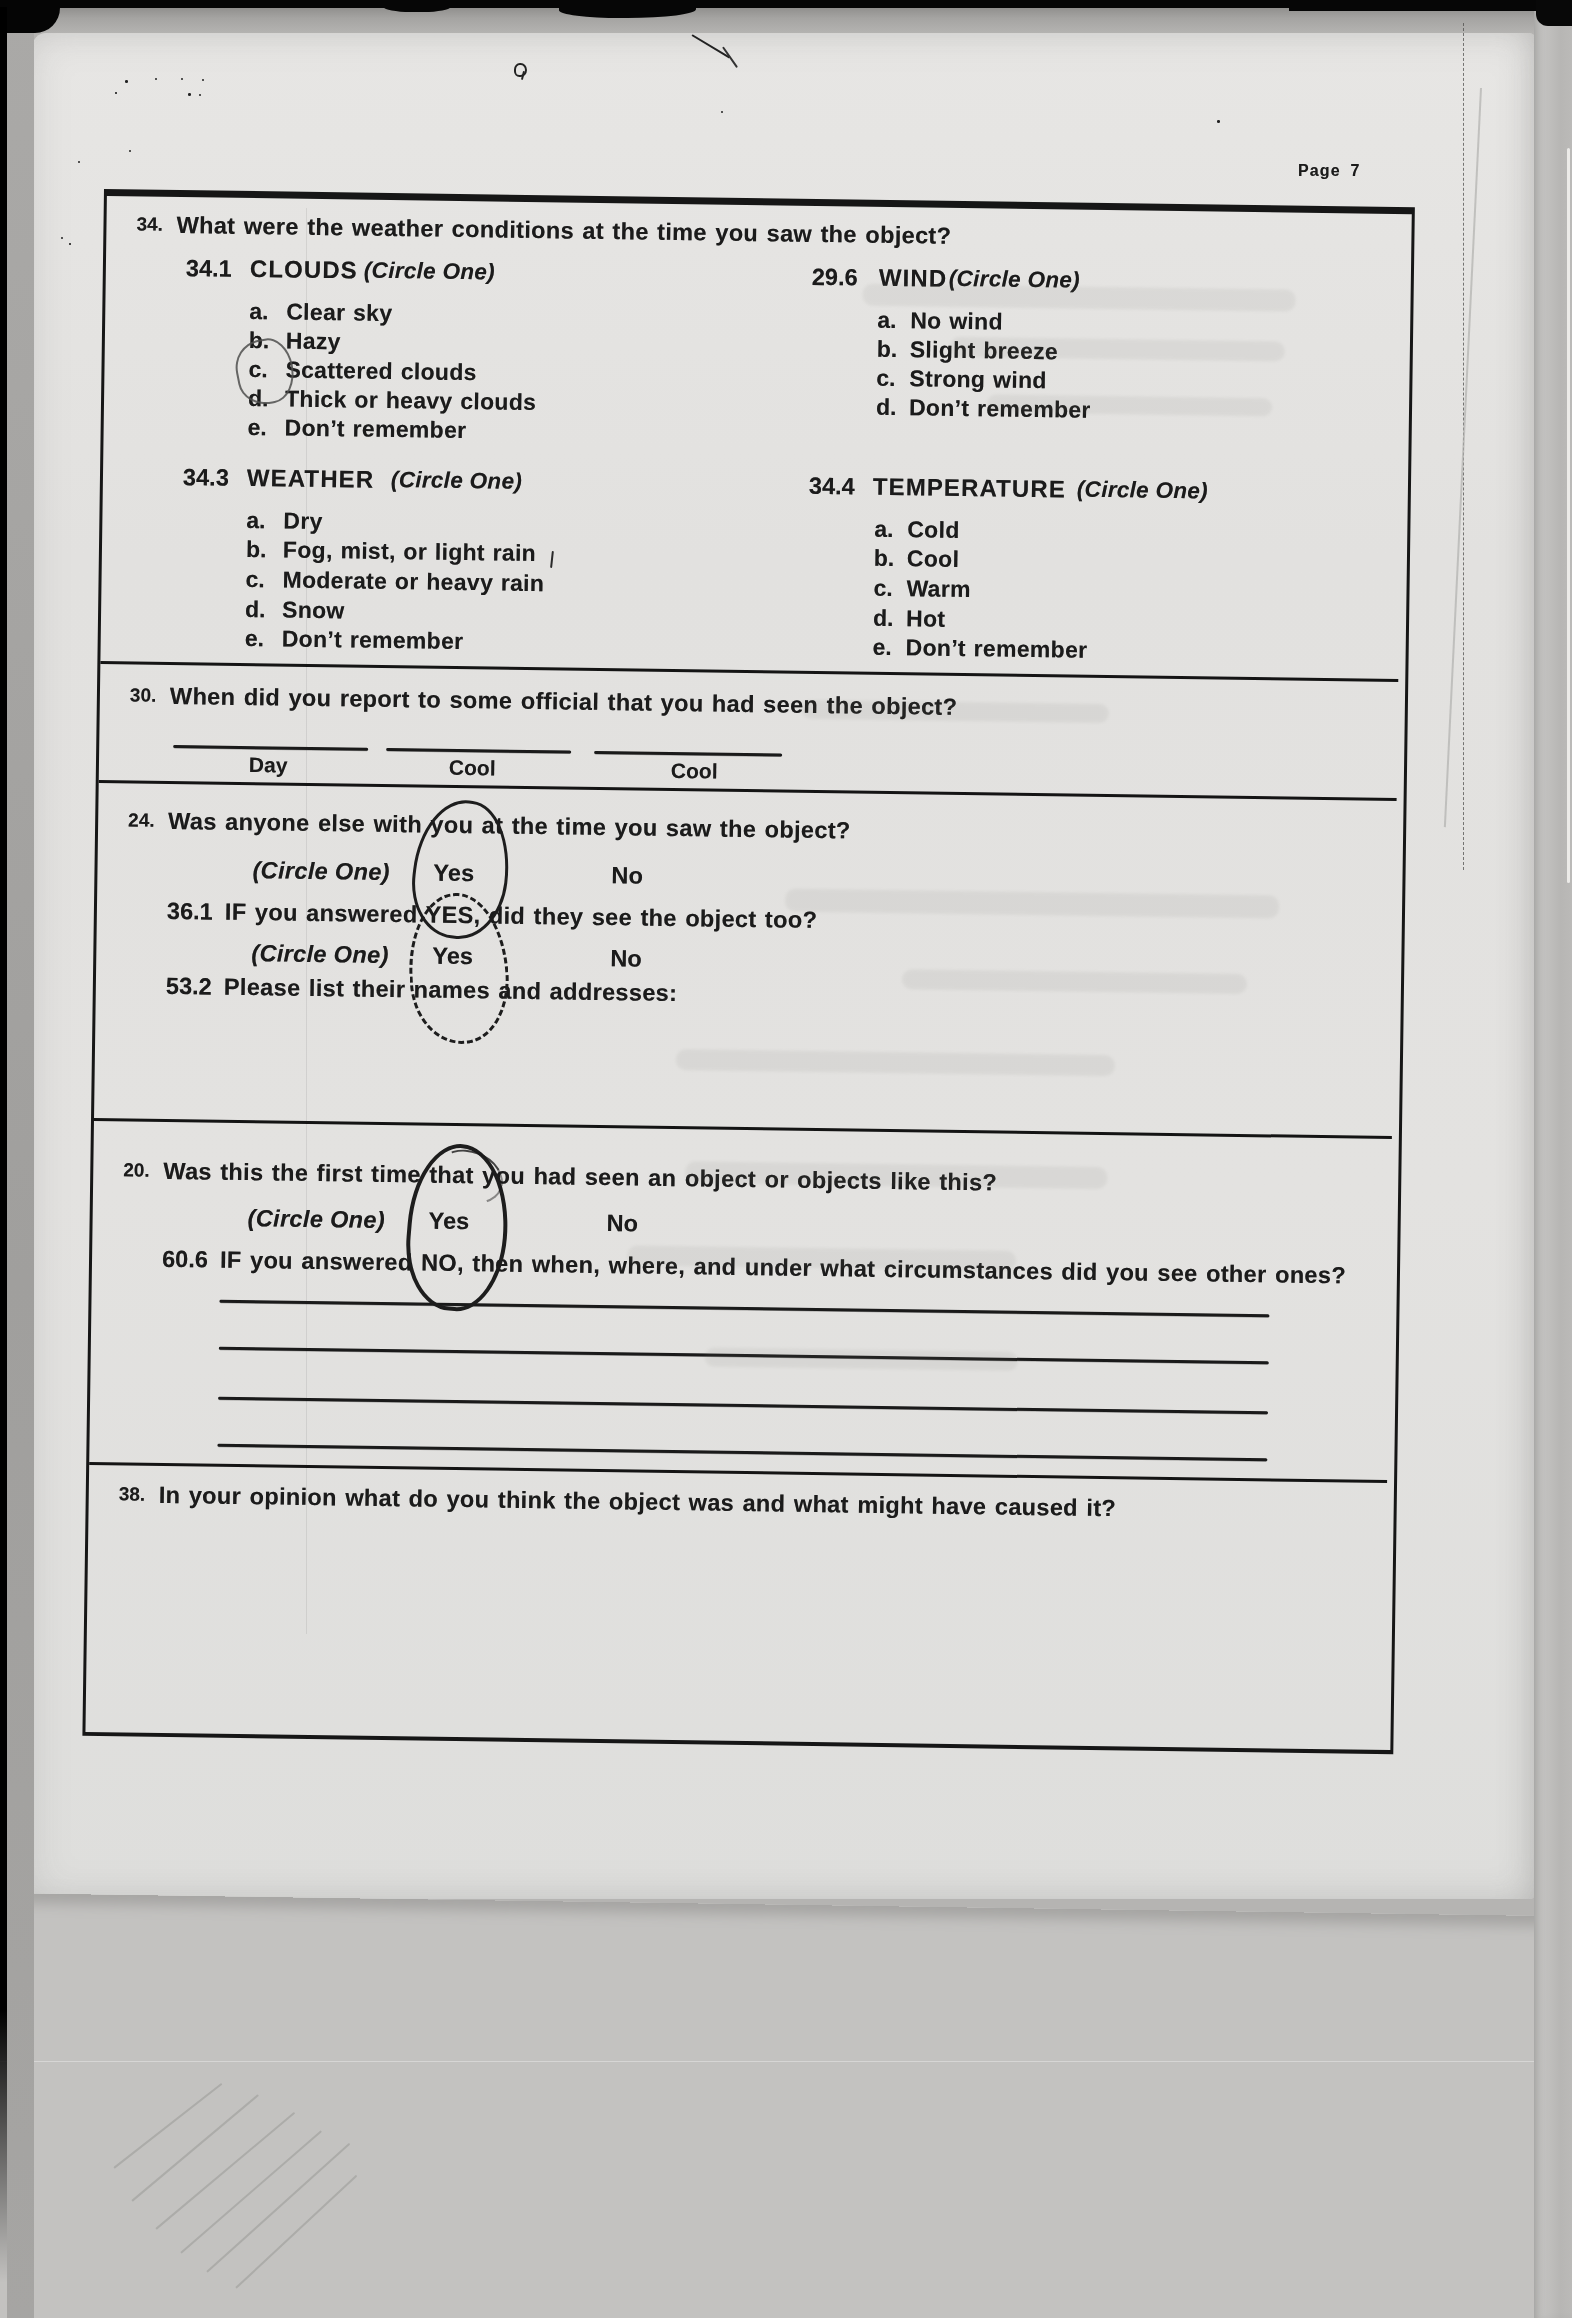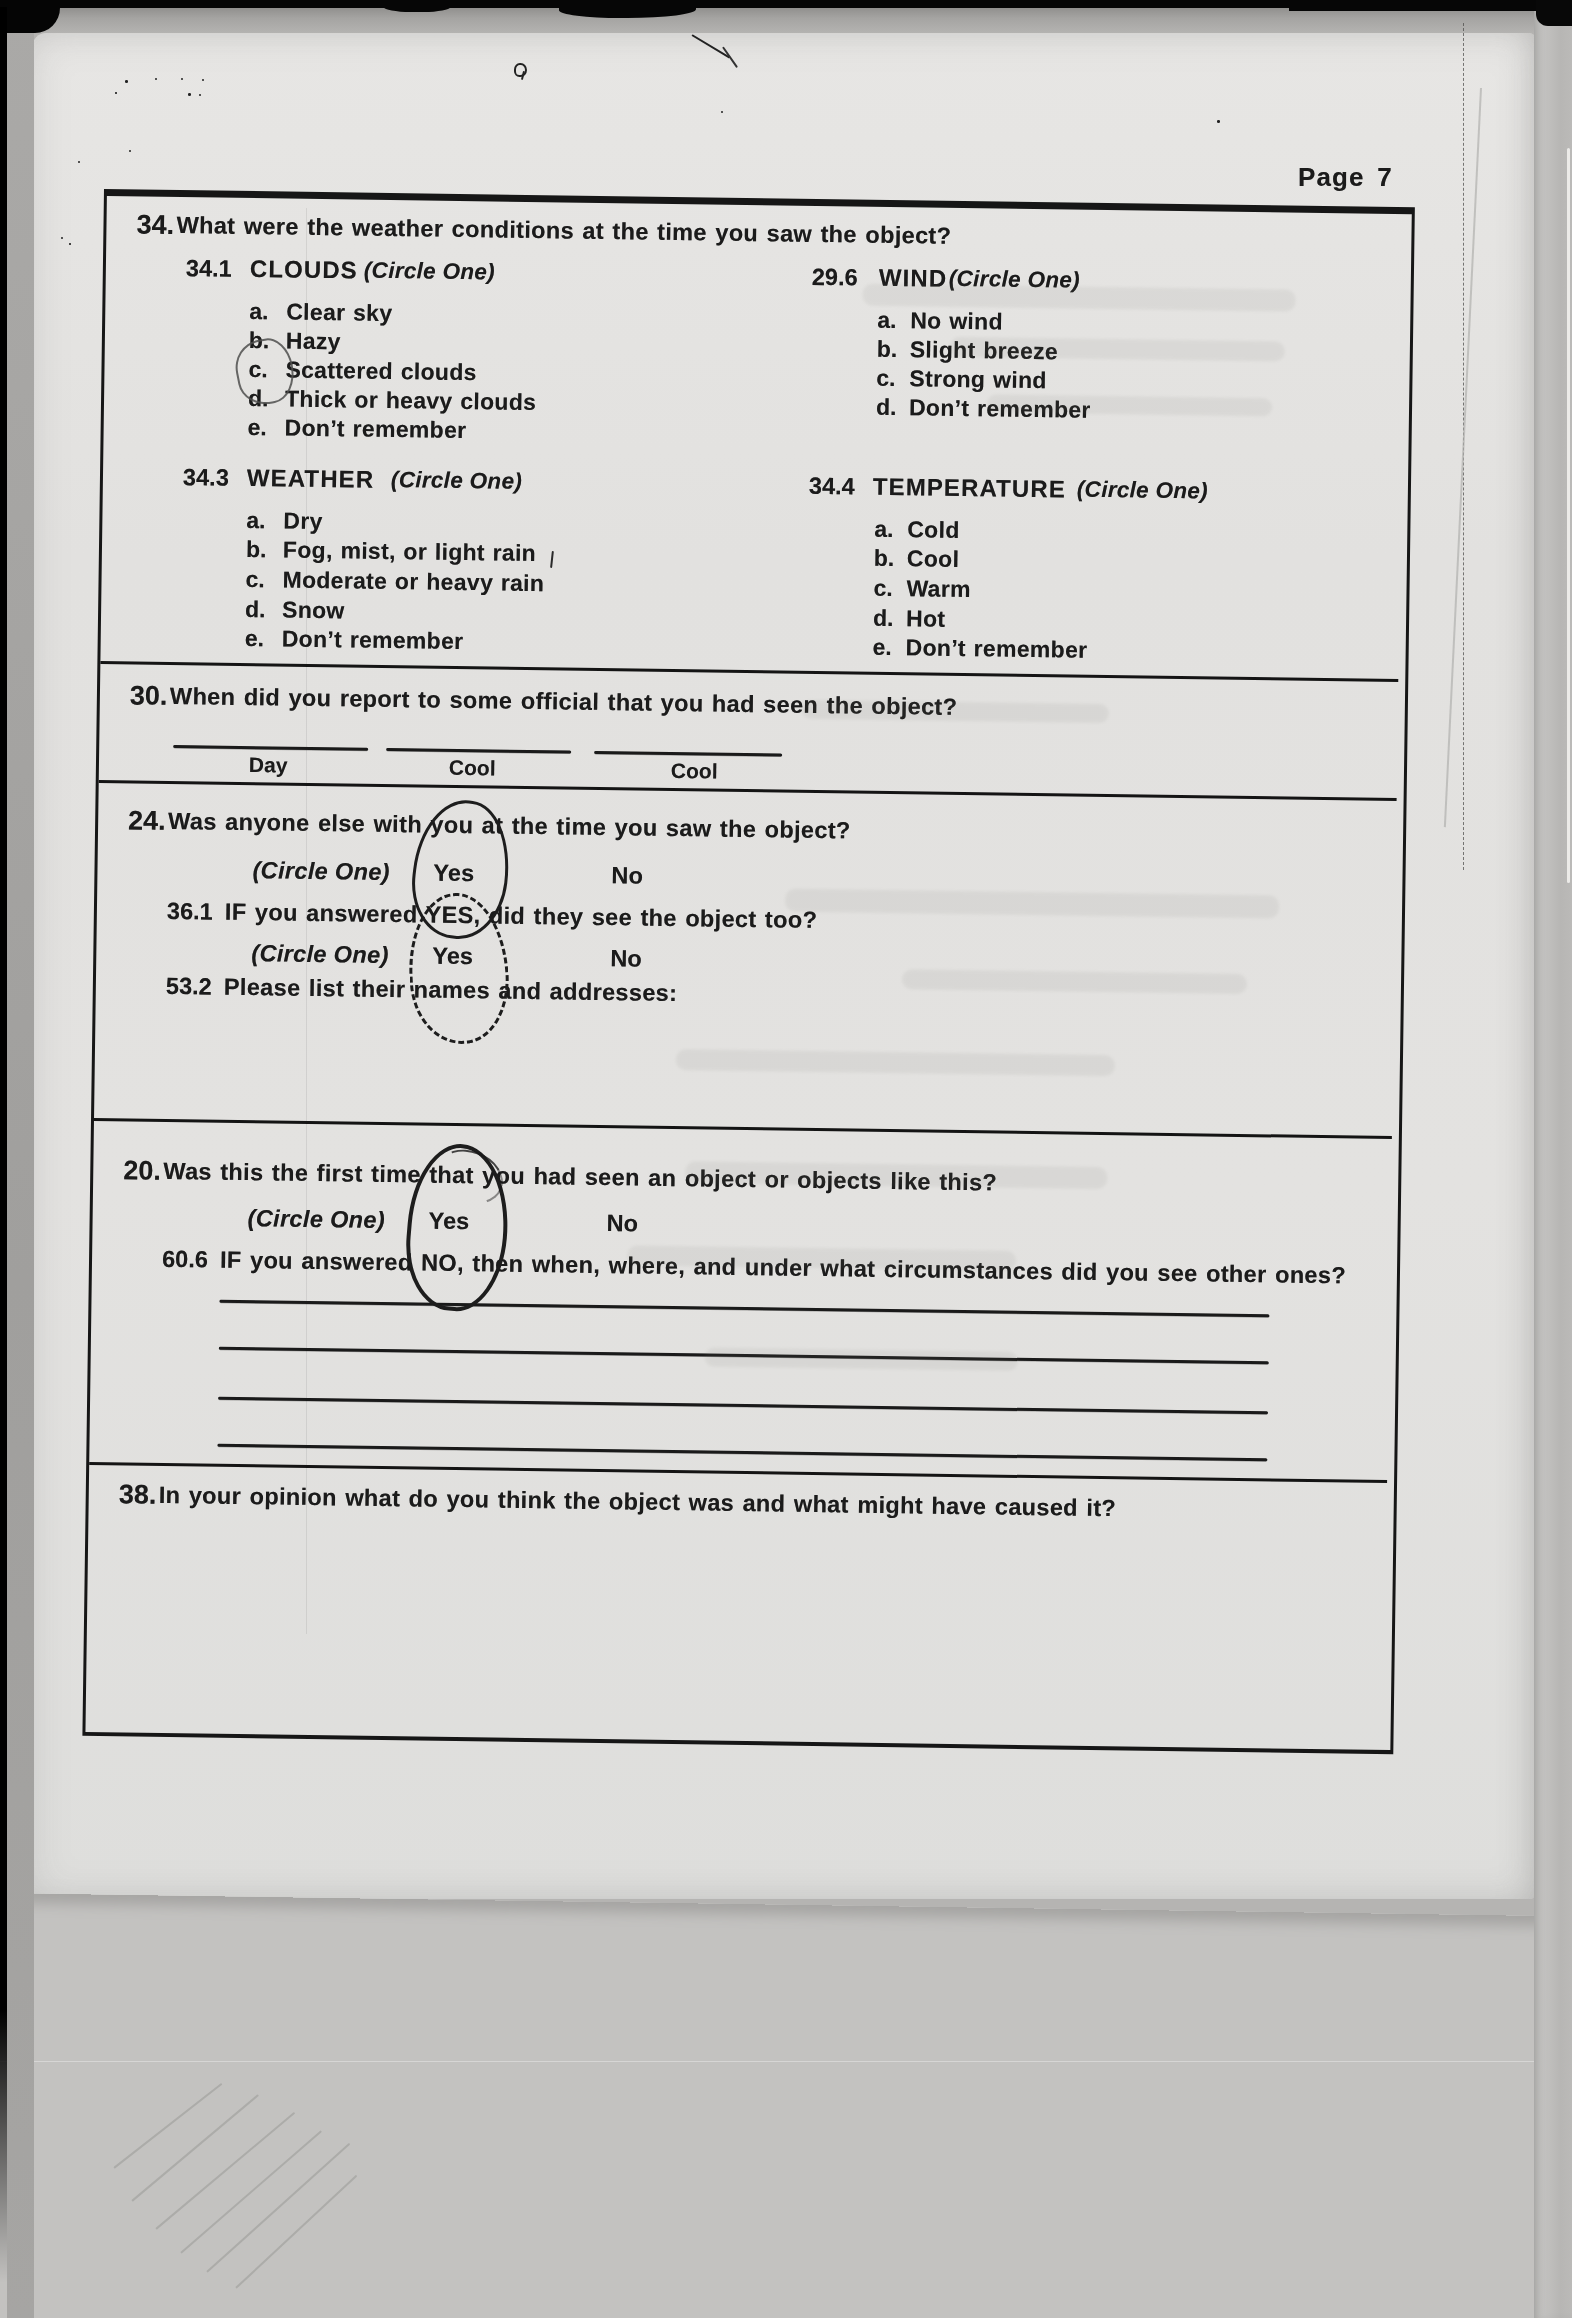--- a/index.html
+++ b/index.html
@@ -43,42 +43,42 @@
   .fanline{height:2.2px;background:#9d9c9a;opacity:.6;border-radius:1.1px;z-index:5;transform-origin:0 50%;}
   .mark9-body{width:8.8px;height:10px;border:2.7px solid #222;border-radius:55% 60% 60% 50%;z-index:5;}
   .mark9-tail{width:2.2px;height:8.8px;background:#222;border-radius:1.1px;z-index:5;}
   
   .form-box{left:104px;top:189px;width:1305px;height:1536px;z-index:4;
     border:3.8px solid #161616;border-top-width:7.1px;border-bottom-width:4.4px;
     transform:rotate(.8deg);transform-origin:0 0;}
   .rule{left:0;width:1298px;height:3.3px;background:#141414;z-index:2;position:absolute;}
   .trow{position:absolute;display:flex;line-height:28.5px;white-space:nowrap;color:#1b1b1b;
     font-weight:700;text-shadow:0 0 0.5px rgba(25,25,25,.45);}
-  .qnum{display:inline-block;width:40px;font-size:27px;}
+  .qnum{display:inline-block;width:40px;font-size:19px;}
   .qtxt{font-size:23.6px;letter-spacing:0.3px;word-spacing:1.6px;}
   .subnum{display:inline-block;font-size:23.6px;}
   .subtitle{display:inline-block;font-size:24px;letter-spacing:1.1px;}
   .circone{font-size:22.5px;font-style:italic;letter-spacing:0.3px;}
   .opt{position:absolute;display:flex;line-height:27.4px;color:#1b1b1b;font-weight:700;
     text-shadow:0 0 0.5px rgba(25,25,25,.45);white-space:nowrap;}
   .olet{display:inline-block;width:37px;font-size:23px;}
   .olet2{display:inline-block;width:33px;font-size:23px;}
   .otxt{font-size:23px;letter-spacing:0.3px;word-spacing:1.1px;}
   .ynlabel{position:absolute;font-size:23.6px;font-weight:700;color:#1b1b1b;line-height:28.5px;
     text-shadow:0 0 0.5px rgba(25,25,25,.45);}
   .wline{position:absolute;height:2.7px;background:#1a1a1a;border-radius:1.6px;
     box-shadow:0 0.5px 0.5px rgba(25,25,25,.35);}
   .flabel{position:absolute;font-size:21px;font-weight:700;color:#1b1b1b;
     text-shadow:0 0 0.5px rgba(25,25,25,.4);}
   .pen-ellipse{position:absolute;border:3.8px solid #1d1d1d;z-index:3;}
   .pen-inner{position:absolute;right:4.4px;top:2.2px;width:65px;height:48px;
     border:2.7px solid transparent;border-top-color:rgba(25,25,25,.8);border-right-color:rgba(25,25,25,.45);
     border-radius:50%;transform:rotate(16deg);}
   .ghost{position:absolute;background:#74746f;opacity:.09;filter:blur(1.6px);border-radius:10px;z-index:1;}
-  .page-label{left:1298px;top:162px;font-size:26px;font-weight:700;color:#1b1b1b;z-index:4;
+  .page-label{left:1298px;top:162px;font-size:16px;font-weight:700;color:#1b1b1b;z-index:4;
     letter-spacing:1.1px;word-spacing:4.4px;text-shadow:0 0 0.5px rgba(25,25,25,.45);}
 </style>
 </head>
 <body>
 
 <div class="abs bg-base"></div>
 <div class="abs top-band"></div>
 <div class="abs paper"></div>
 <div class="abs paper-streak"></div>
 <div class="abs bottom-bg"></div>

